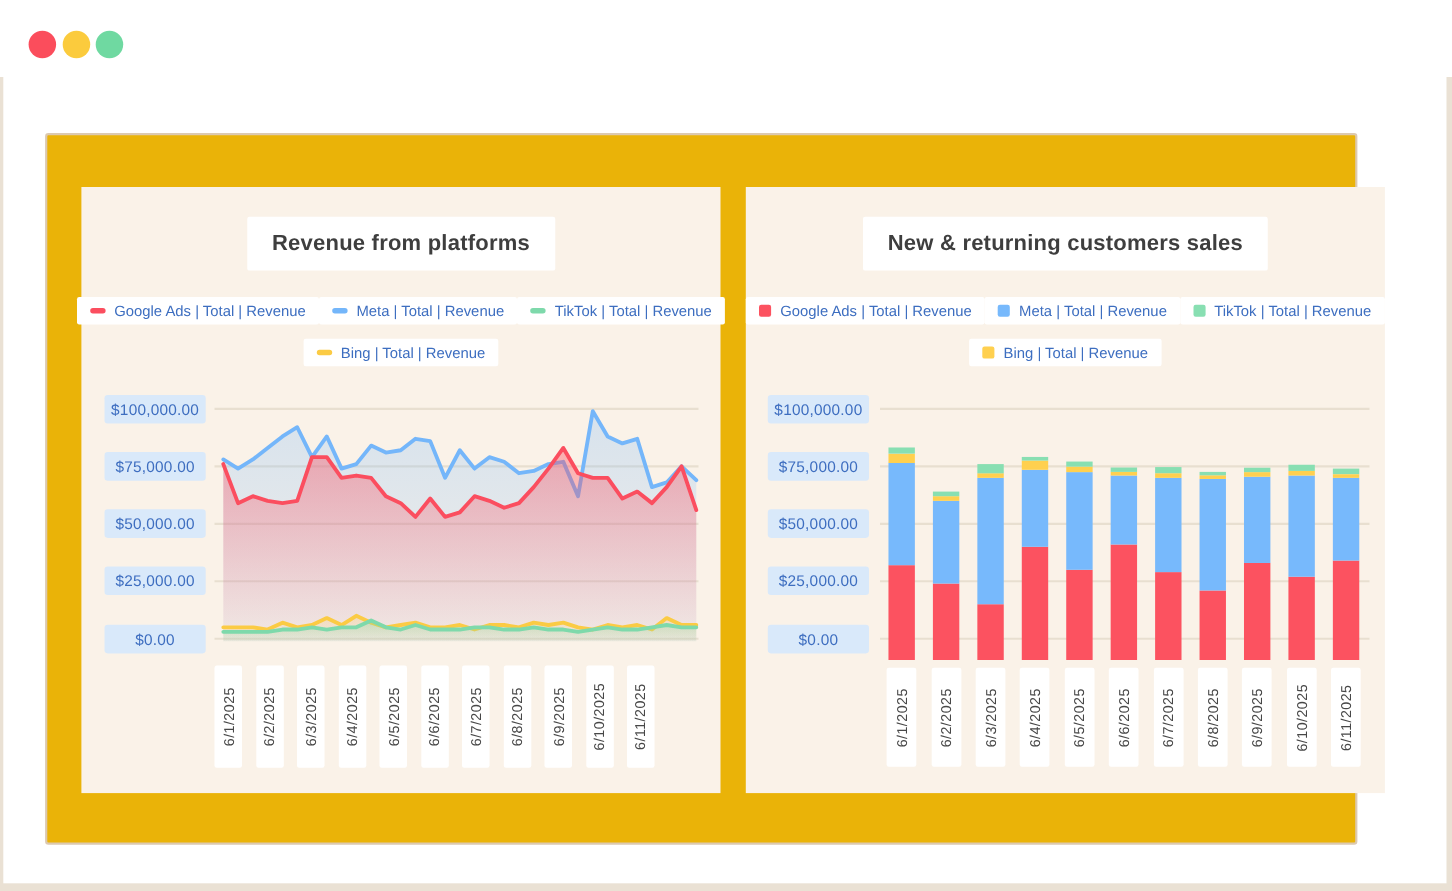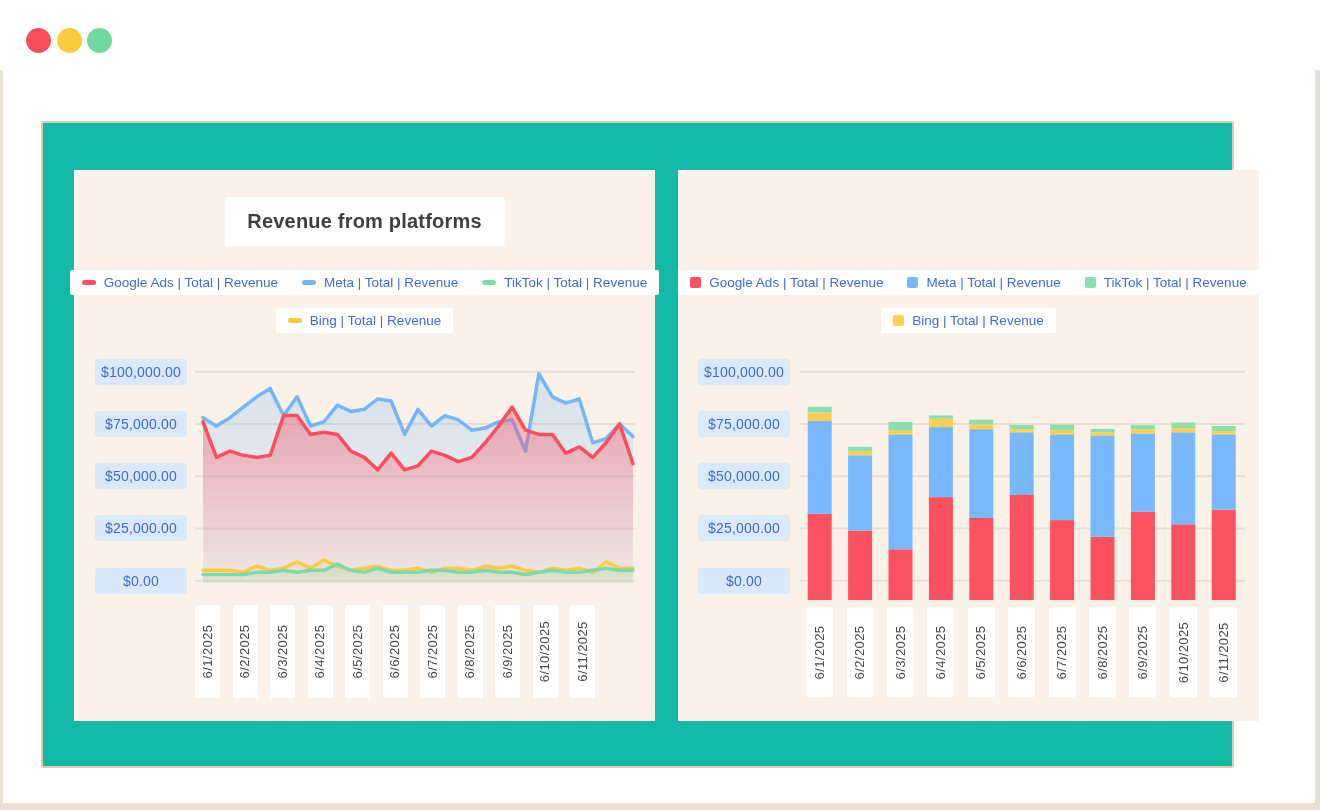--- a/index.html
+++ b/index.html
@@ -6,21 +6,21 @@
   body{width:1320px;height:810px;position:relative;background:#fff;overflow:hidden;
        font-family:"Liberation Sans",sans-serif;}
   .edge{position:absolute;background:#EAE1D4}
   .edge-left{left:0;top:70px;width:3px;height:740px}
   .edge-right{left:1315px;top:70px;width:5px;height:740px}
   .edge-bottom{left:0;top:803px;width:1320px;height:7px}
   .dot{position:absolute;top:28px;width:25px;height:25px;border-radius:50%}
   .dot-red{left:26px}.dot-yellow{left:57px}.dot-green{left:87px}
 
   .frame{position:absolute;left:41px;top:121px;width:1193px;height:647px;
-         box-sizing:border-box;border:2px solid #DCC9B0;border-radius:3px;background:#14b8a6}
+         box-sizing:border-box;border:2px solid #DCC9B0;border-radius:3px;background:#eab308}
   .panel{position:absolute;top:47px;width:581px;height:551px;background:#FAF2E8}
   .panel-0{left:31px}.panel-1{left:635px}
 
   .title-box{position:absolute;top:27px;left:50%;transform:translateX(-50%);
              background:#fff;border-radius:2px;padding:13px 23px;white-space:nowrap;
              font-size:20px;font-weight:700;color:#3E3E3E;letter-spacing:.2px}
   .legend-row{position:absolute;left:0;width:100%;display:flex;justify-content:center;}
   .legend-row-1{top:100px}.legend-row-2{top:138px}
   .legend-item{display:flex;align-items:center;gap:8px;background:#fff;border-radius:2px;
                padding:5px 12px;font-size:13.5px;color:#3D6EC0;white-space:nowrap}
@@ -140,20 +140,23 @@
       </div>
       <div class="x-lab" style="left: 458.5px; top: 435px; width: 25px; height: 93px;">
         <span>6/10/2025</span>
       </div>
       <div class="x-lab" style="left: 496px; top: 435px; width: 25px; height: 93px;">
         <span>6/11/2025</span>
       </div>
     </section>
 
   <section class="panel panel-1">
+    <div class="title-box">
+      <span>New &amp; returning customers sales</span>
+    </div>
     <div class="legend-row legend-row-1">
         <div class="legend-item">
           <span class="sw-square" style="background: rgb(252, 82, 96);"></span>
           <span>Google Ads | Total | Revenue</span>
         </div>
         <div class="legend-item">
           <span class="sw-square" style="background: rgb(119, 185, 252);"></span>
           <span>Meta | Total | Revenue</span>
         </div>
         <div class="legend-item">

